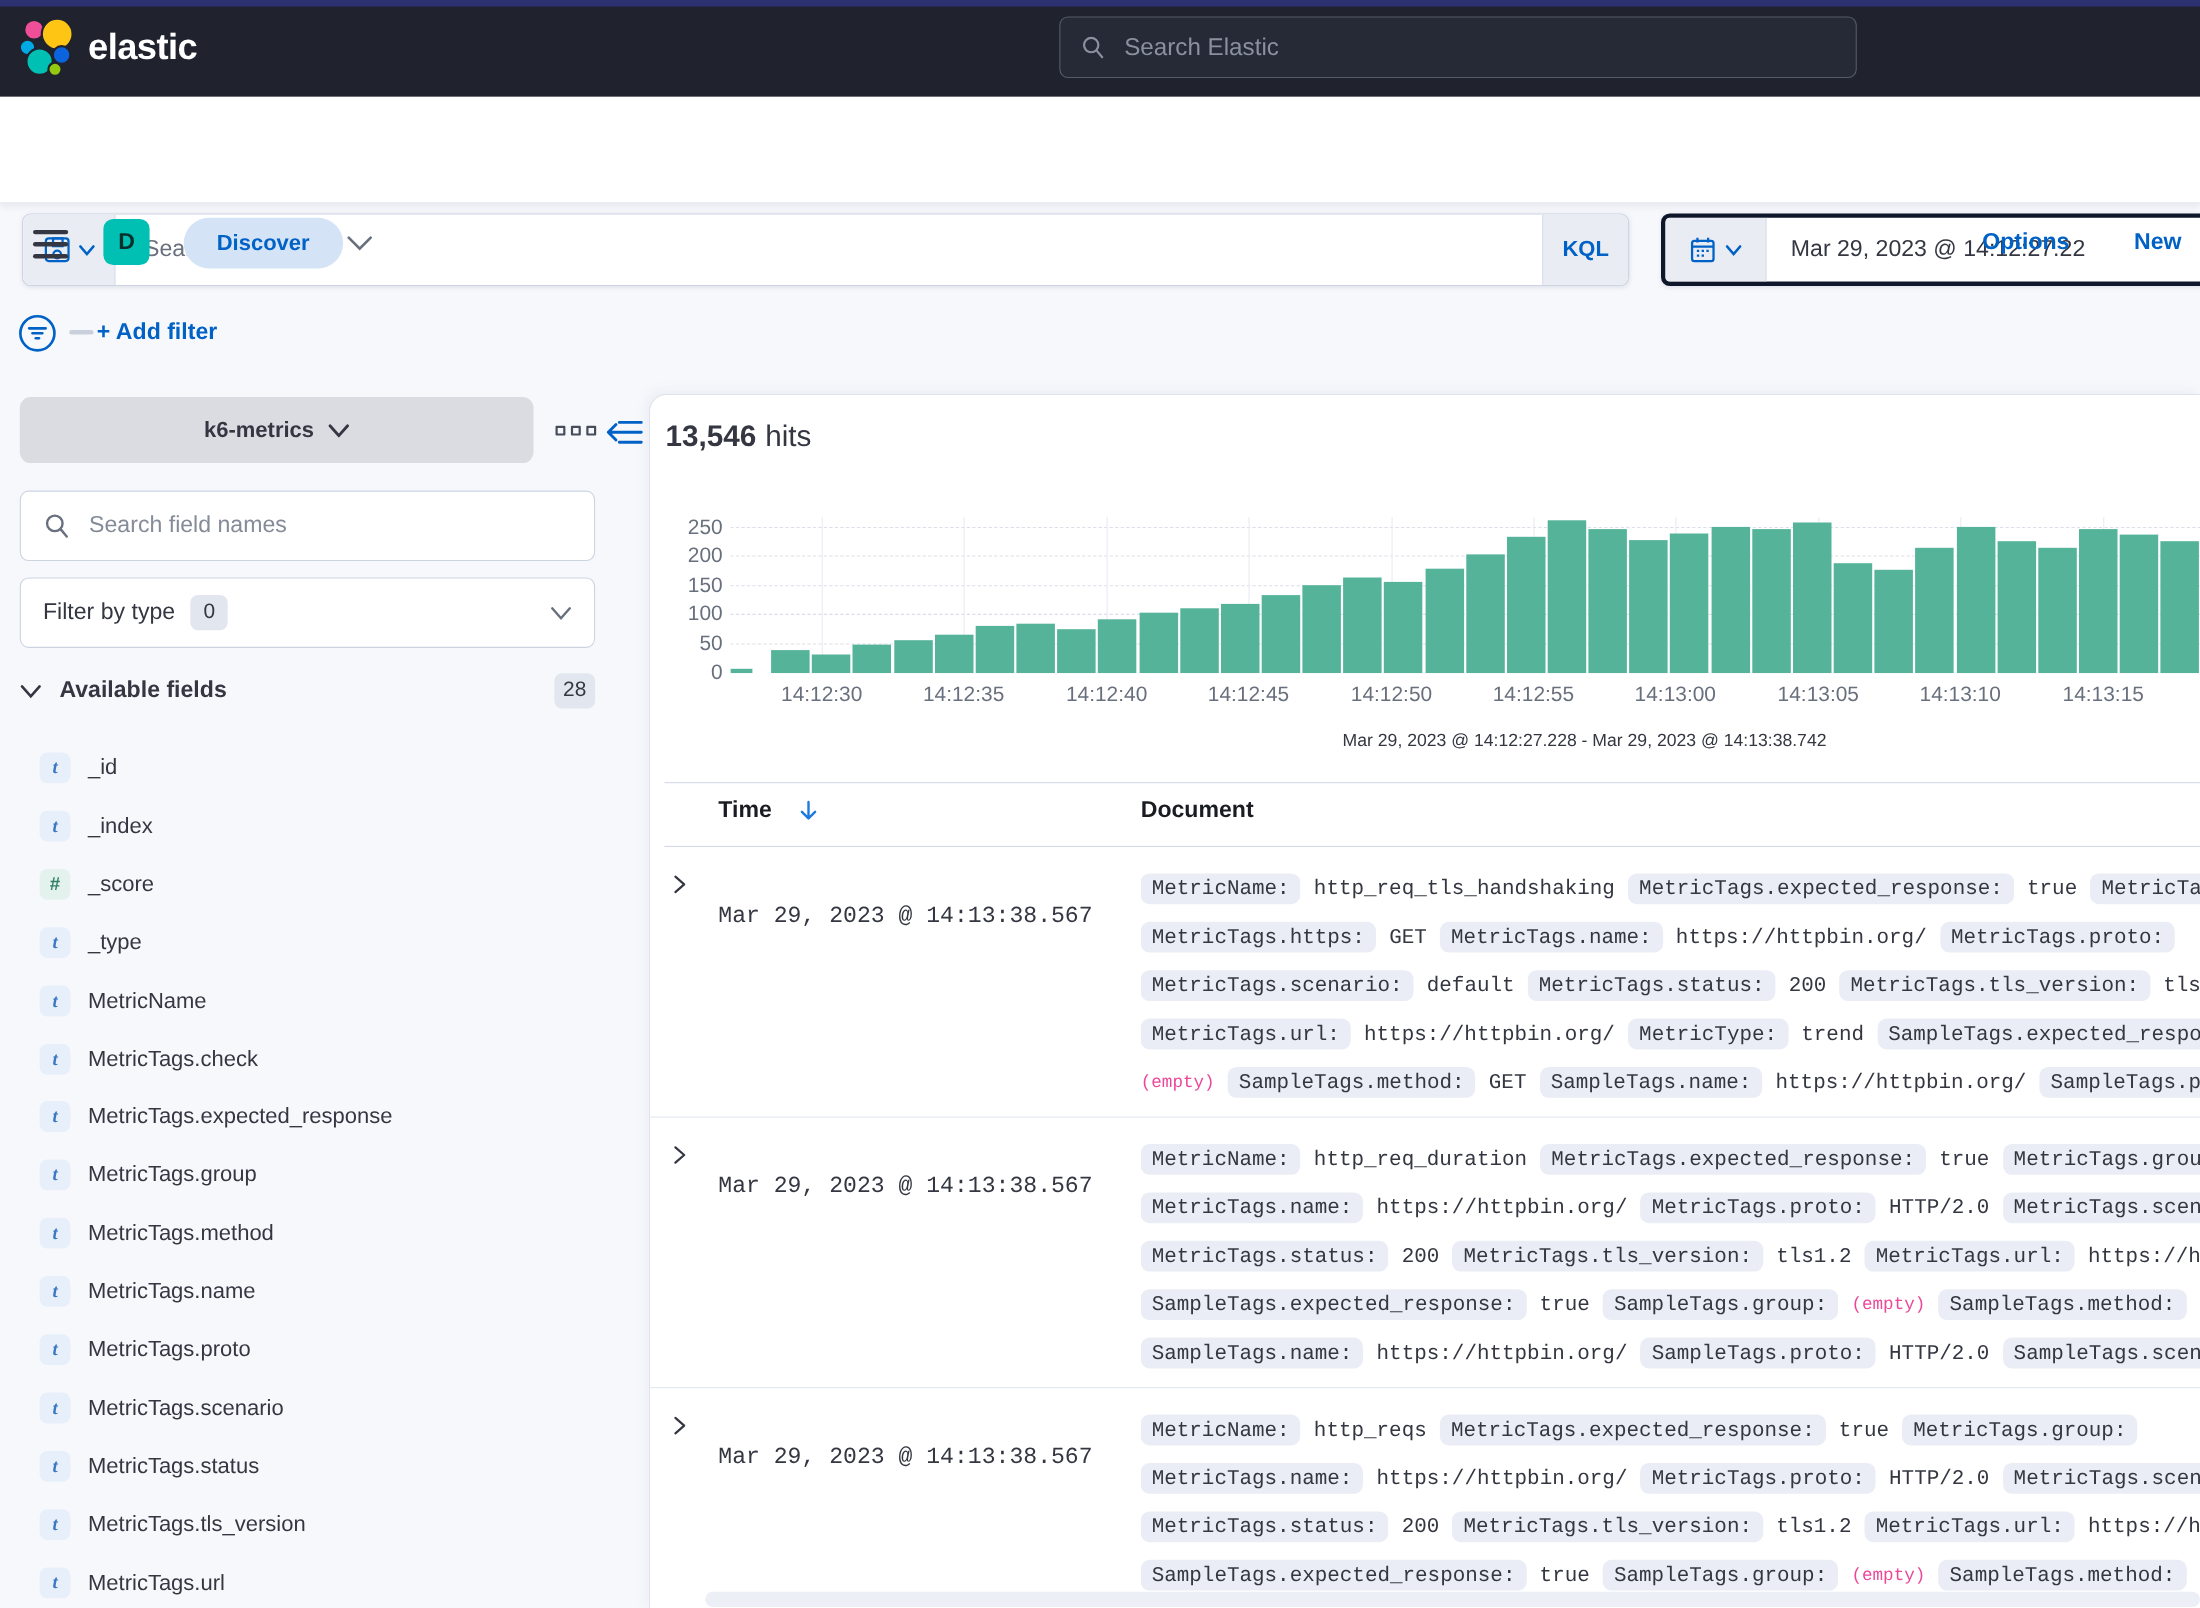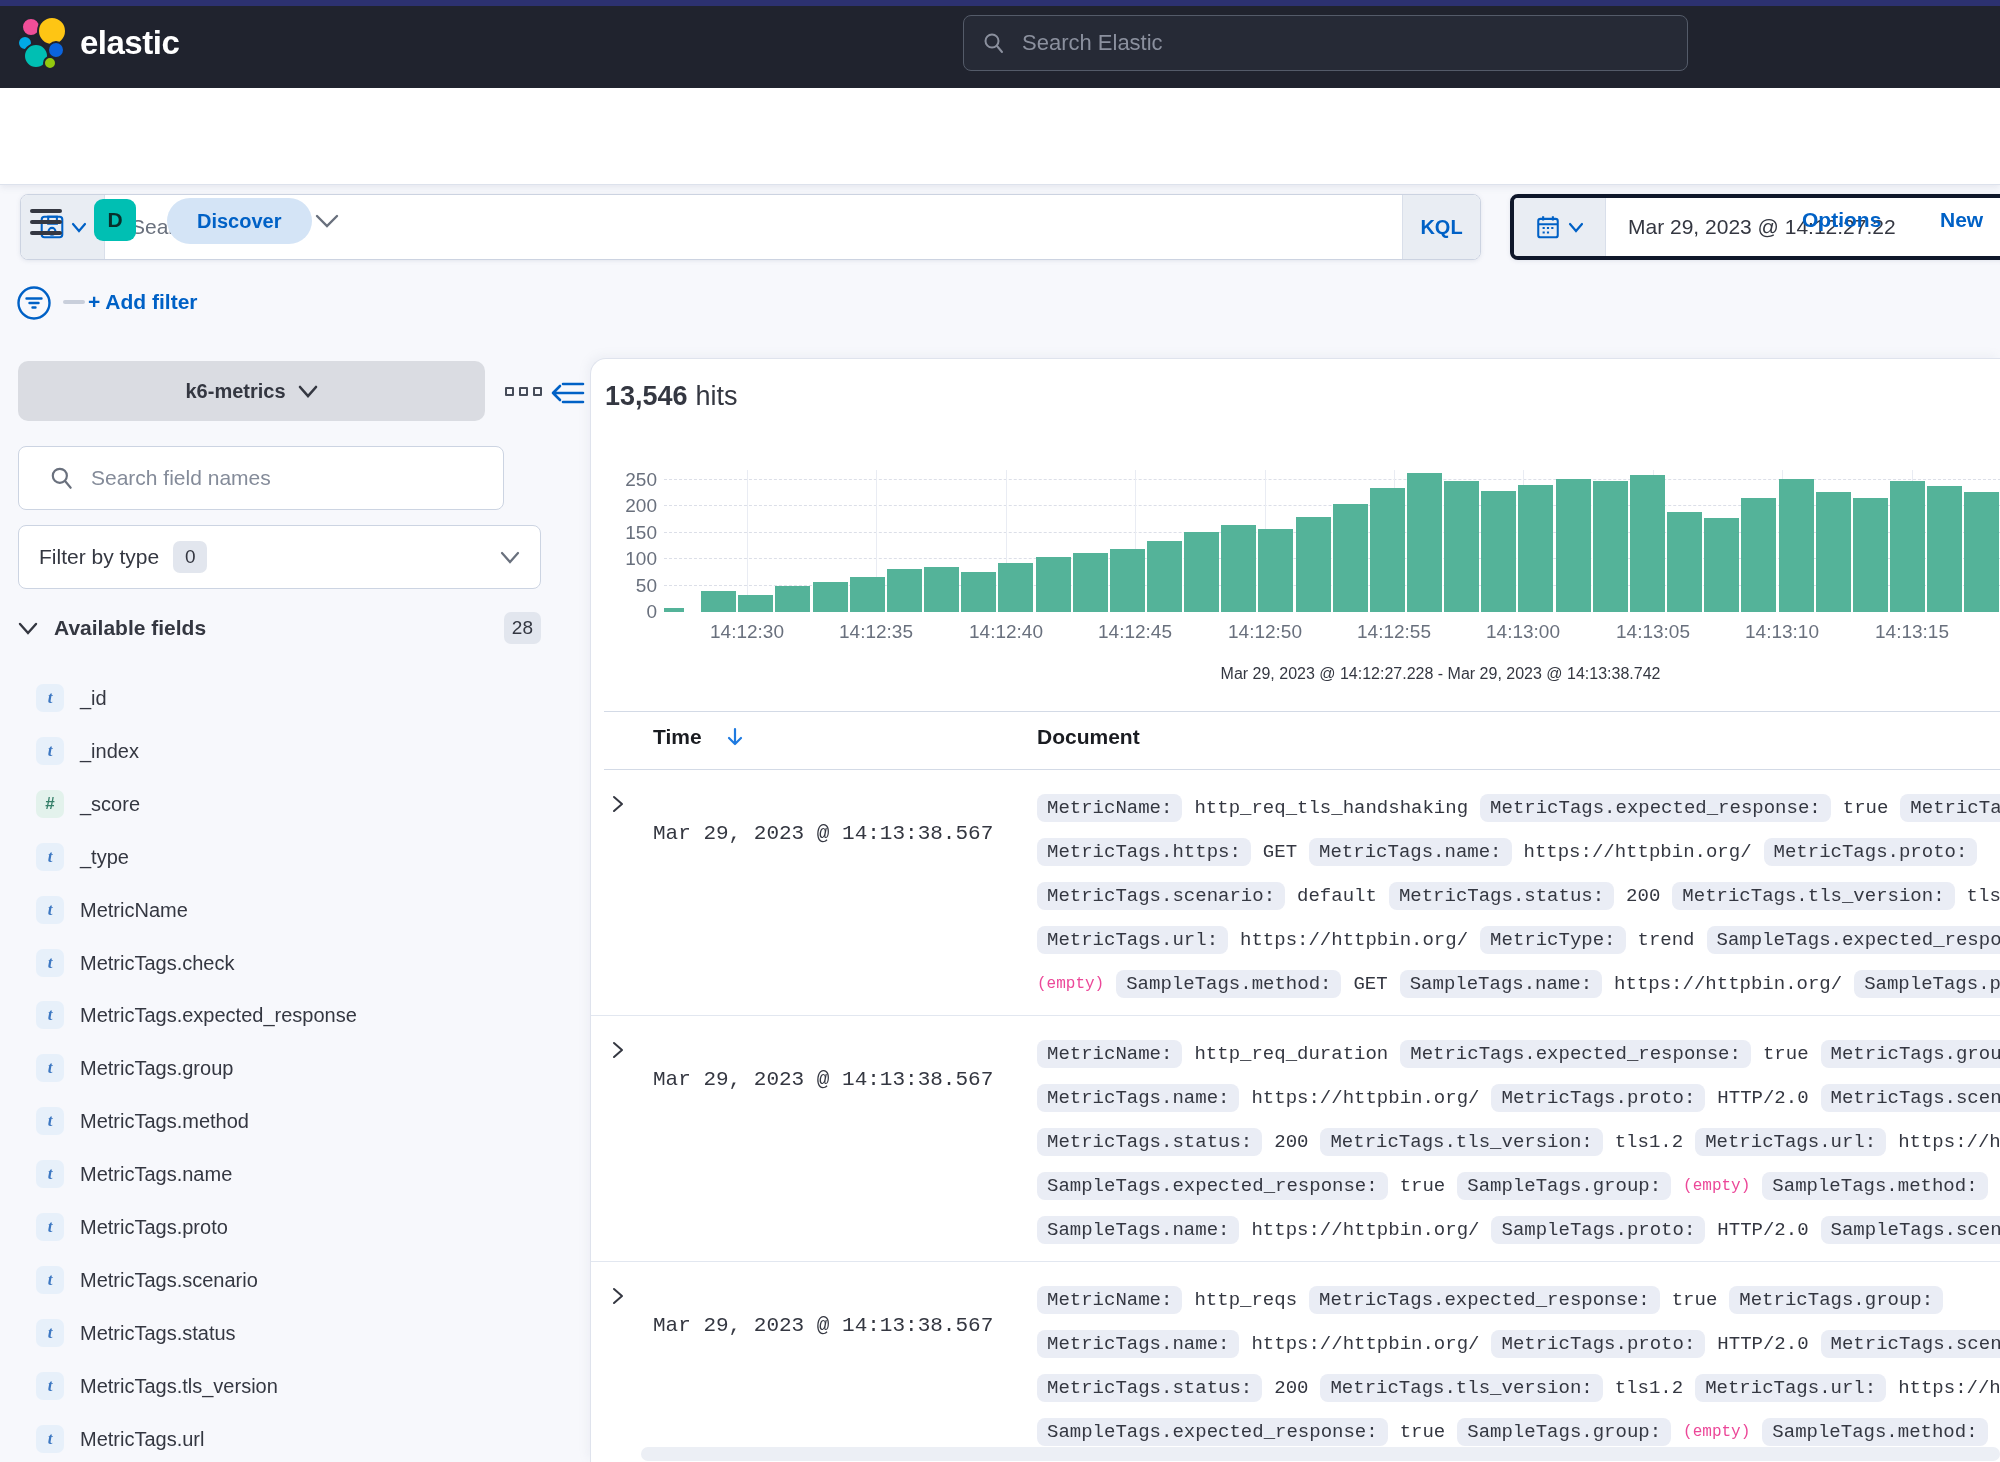--- a/index.html
+++ b/index.html
@@ -55,22 +55,22 @@
   .filtericon { position:absolute; left:16px; top:285px; }
   .filterdash { position:absolute; left:63px; top:300px; width:22px; height:4px; background:#c9cfdb; border-radius:2px; }
   .addfilter { position:absolute; left:88px; top:290px; color:#0061c6; font-size:21px; font-weight:600; cursor:pointer; }
   
   .dv-pill { position:absolute; left:18px; top:361px; width:467px; height:60px; border-radius:10px;
     background:#dadce2; display:flex; align-items:center; justify-content:center; gap:12px; cursor:pointer; }
   .dv-pill span { font-size:20px; font-weight:700; color:#343741; }
   .dots-icon { position:absolute; left:505px; top:387px; display:flex; gap:5px; cursor:pointer; }
   .dots-icon i { width:9px; height:9px; border:2px solid #464c59; border-radius:1px; }
   .collapse-icon { position:absolute; left:551px; top:380px; cursor:pointer; }
-  .field-search { position:absolute; left:18px; top:446px; width:486px; height:64px; background:#fff;
-    border:1px solid #ccd4e2; border-radius:8px; display:flex; align-items:center; padding:0 30px; gap:16px; }
+  .field-search { position:absolute; left:18px; top:446px; width:523px; height:64px; background:#fff;
+    border:1px solid #ccd4e2; border-radius:8px; display:flex; align-items:center; padding:0 20px; gap:16px; }
   .fs-ph { color:#848b99; font-size:21px; }
   .filter-type { position:absolute; left:18px; top:525px; width:523px; height:64px; background:#fff;
     border:1px solid #ccd4e2; border-radius:8px; display:flex; align-items:center; padding:0 20px; cursor:pointer; }
   .ft-label { font-size:21px; color:#343741; }
   .count-badge { margin-left:14px; min-width:34px; height:32px; padding:0 8px; border-radius:7px;
     background:#e2e6ee; display:flex; align-items:center; justify-content:center; font-size:19px; color:#343741; }
   .ft-chevron { margin-left:auto; }
   .avail-header { position:absolute; left:18px; top:610px; width:523px; height:36px; display:flex; align-items:center; }
   .ah-label { margin-left:16px; font-size:21px; font-weight:700; color:#343741; }
   .ah-badge { margin-left:auto; }

